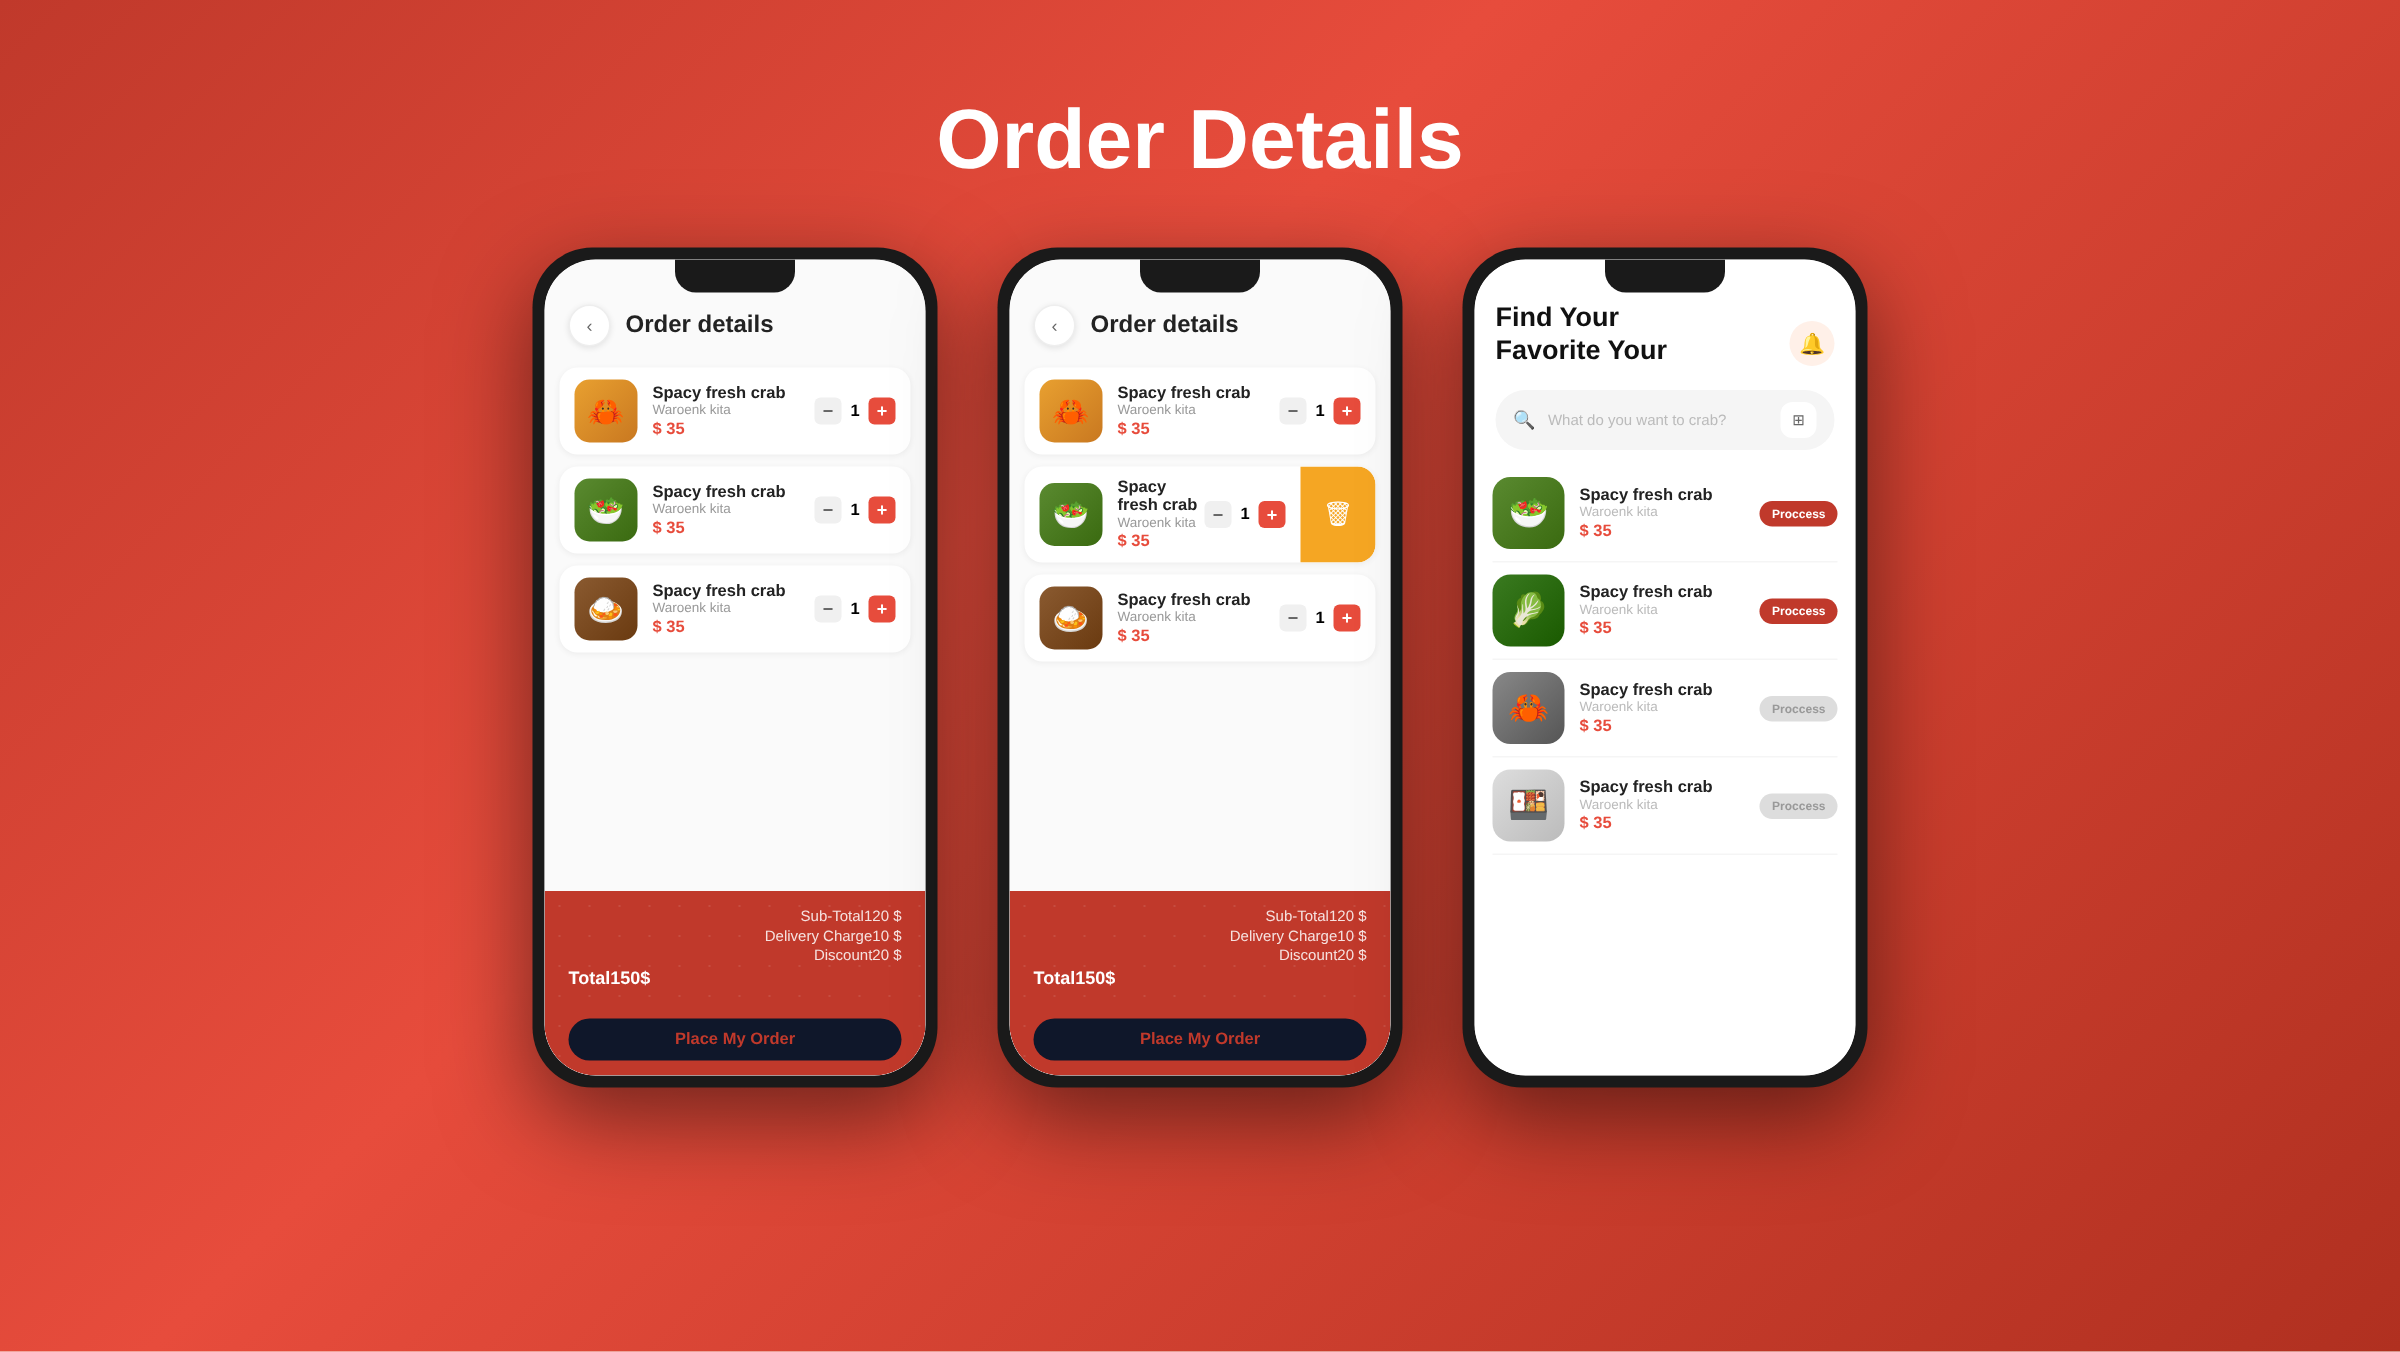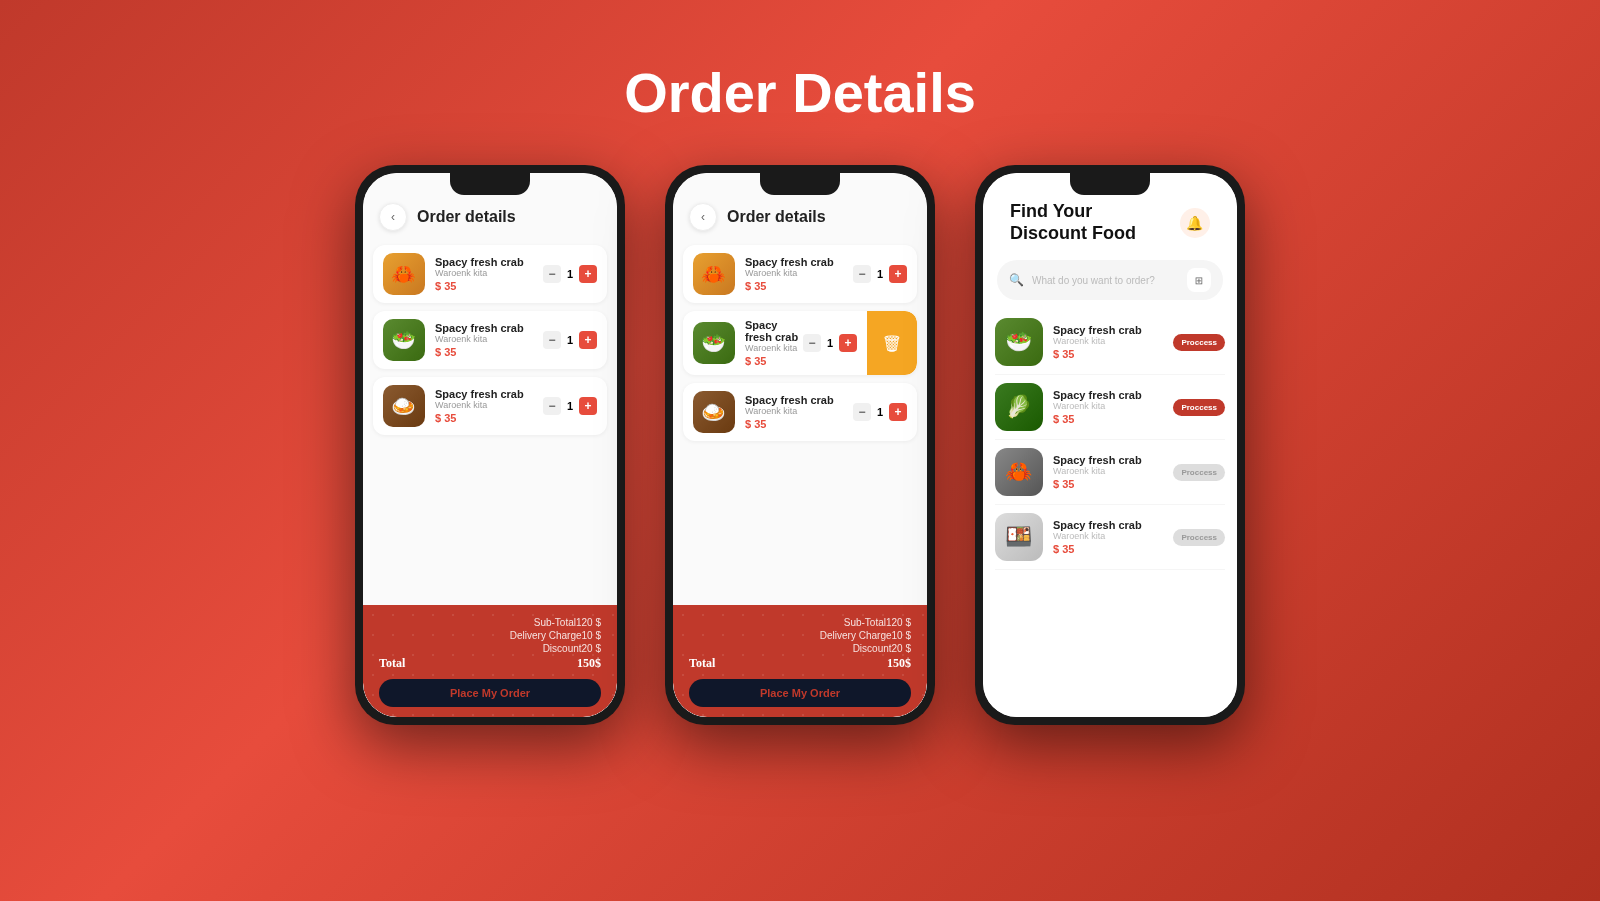--- a/index.html
+++ b/index.html
@@ -201,50 +201,49 @@
       display: flex;
       justify-content: flex-end;
       font-size: 10px;
       color: rgba(255,255,255,0.85);
       margin-bottom: 2px;
       position: relative;
       z-index: 1;
     }
     .footer-total {
       display: flex;
-      justify-content: space-between;
+      justify-content: flex-start;
       font-size: 12px;
       font-weight: 700;
       color: white;
-      margin-bottom: 8px;
+      margin-bottom: 20px;
       position: relative;
       z-index: 1;
-      font-family: Liberation Serif, serif;
     }
     .place-order-btn {
       width: 100%;
       background: #0f172a;
       border-radius: 20px;
       padding: 8px;
       text-align: center;
       font-size: 11px;
       font-weight: 700;
       color: #c0392b;
       position: relative;
       z-index: 1;
     }
     
     .find-screen {
       background: white;
     }
     .find-header {
-      padding: 28px 27px 10px;
+      padding: 28px 14px 10px;
       display: flex;
       justify-content: space-between;
-      align-items: center;
+      align-items: flex-end;
     }
     .find-title {
       font-size: 18px;
       font-weight: 800;
       color: #111;
       line-height: 1.2;
       flex: 1;
     }
     .bell-icon {
       width: 30px;
@@ -496,27 +495,27 @@
     </div>
   </div>
 
   <div class="phone">
     <div class="phone-inner">
       <div class="notch"></div>
       <div class="screen find-screen">
         <div class="find-header">
           <div class="find-title">
             <span>Find Your</span><br>
-            <span>Discount Food</span>
+            <span>Favorite Your</span>
           </div>
           <div class="bell-icon">🔔</div>
         </div>
         <div class="search-bar">
           <span class="search-icon-wrap">🔍</span>
-          <span class="search-placeholder">What do you want to order?</span>
+          <span class="search-placeholder">What do you want to crab?</span>
           <div class="filter-icon">⊞</div>
         </div>
         <div class="find-items">
 
           <div class="find-item">
             <div class="find-item-img img-green">🥗</div>
             <div class="find-item-info">
               <div class="find-item-name">Spacy fresh crab</div>
               <div class="find-item-shop">Waroenk kita</div>
               <div class="find-item-price">$ 35</div>

